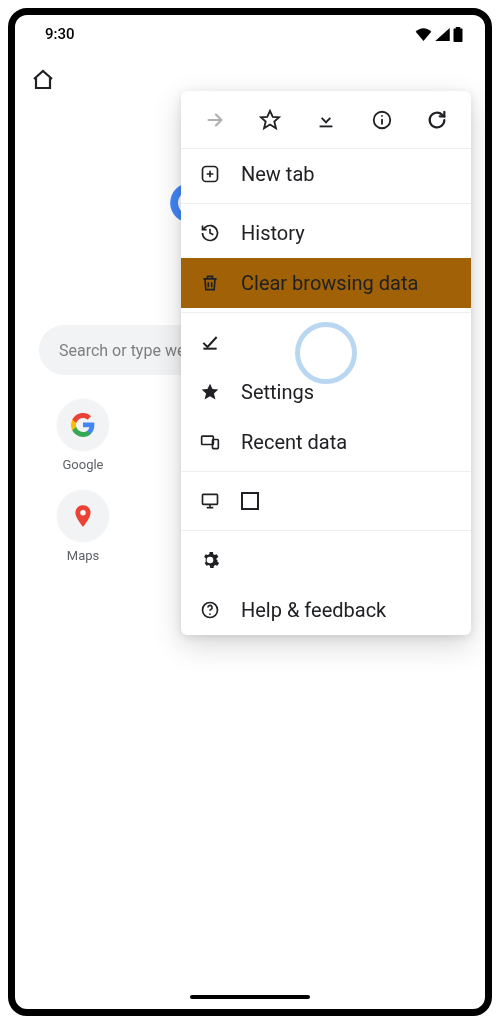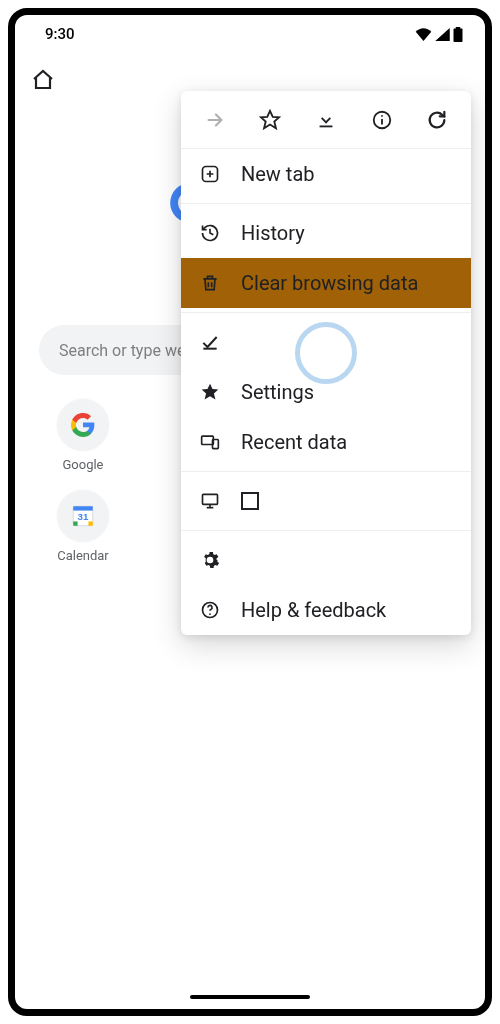--- a/index.html
+++ b/index.html
@@ -189,32 +189,20 @@
           <svg width="26" height="26" viewBox="0 0 24 24">
               <rect x="2" y="2" width="20" height="20" rx="3" fill="#4285F4"></rect>
               <path d="M7 7h5M9.5 7v2M7 9c1 3 4 5 6 6M13 9c-1 3-4 5-6 6" stroke="#fff" stroke-width="1.5" fill="none"></path>
             </svg>
         </div>
         <span>Translate</span>
       </div>
       <div class="shortcut">
         <div class="bubble">
           <svg width="26" height="26" viewBox="0 0 24 24">
-              <rect x="3" y="3" width="18" height="18" rx="2" fill="#fff" stroke="#dadce0"></rect>
-              <rect x="3" y="3" width="18" height="4" fill="#4285F4"></rect>
-              <rect x="3" y="17" width="4" height="4" fill="#34A853"></rect>
-              <rect x="17" y="17" width="4" height="4" fill="#FBBC05"></rect>
-              <text x="12" y="16" font-size="9" text-anchor="middle" fill="#4285F4" font-family="Arial" font-weight="bold">31</text>
-            </svg>
-        </div>
-        <span>Calendar</span>
-      </div>
-      <div class="shortcut">
-        <div class="bubble">
-          <svg width="26" height="26" viewBox="0 0 24 24">
               <path d="M12 2C8 2 5 5 5 9c0 5 7 13 7 13s7-8 7-13c0-4-3-7-7-7z" fill="#EA4335"></path>
               <circle cx="12" cy="9" r="2.5" fill="#fff"></circle>
             </svg>
         </div>
         <span>Maps</span>
       </div>
     </div>
 
   </div>
 

